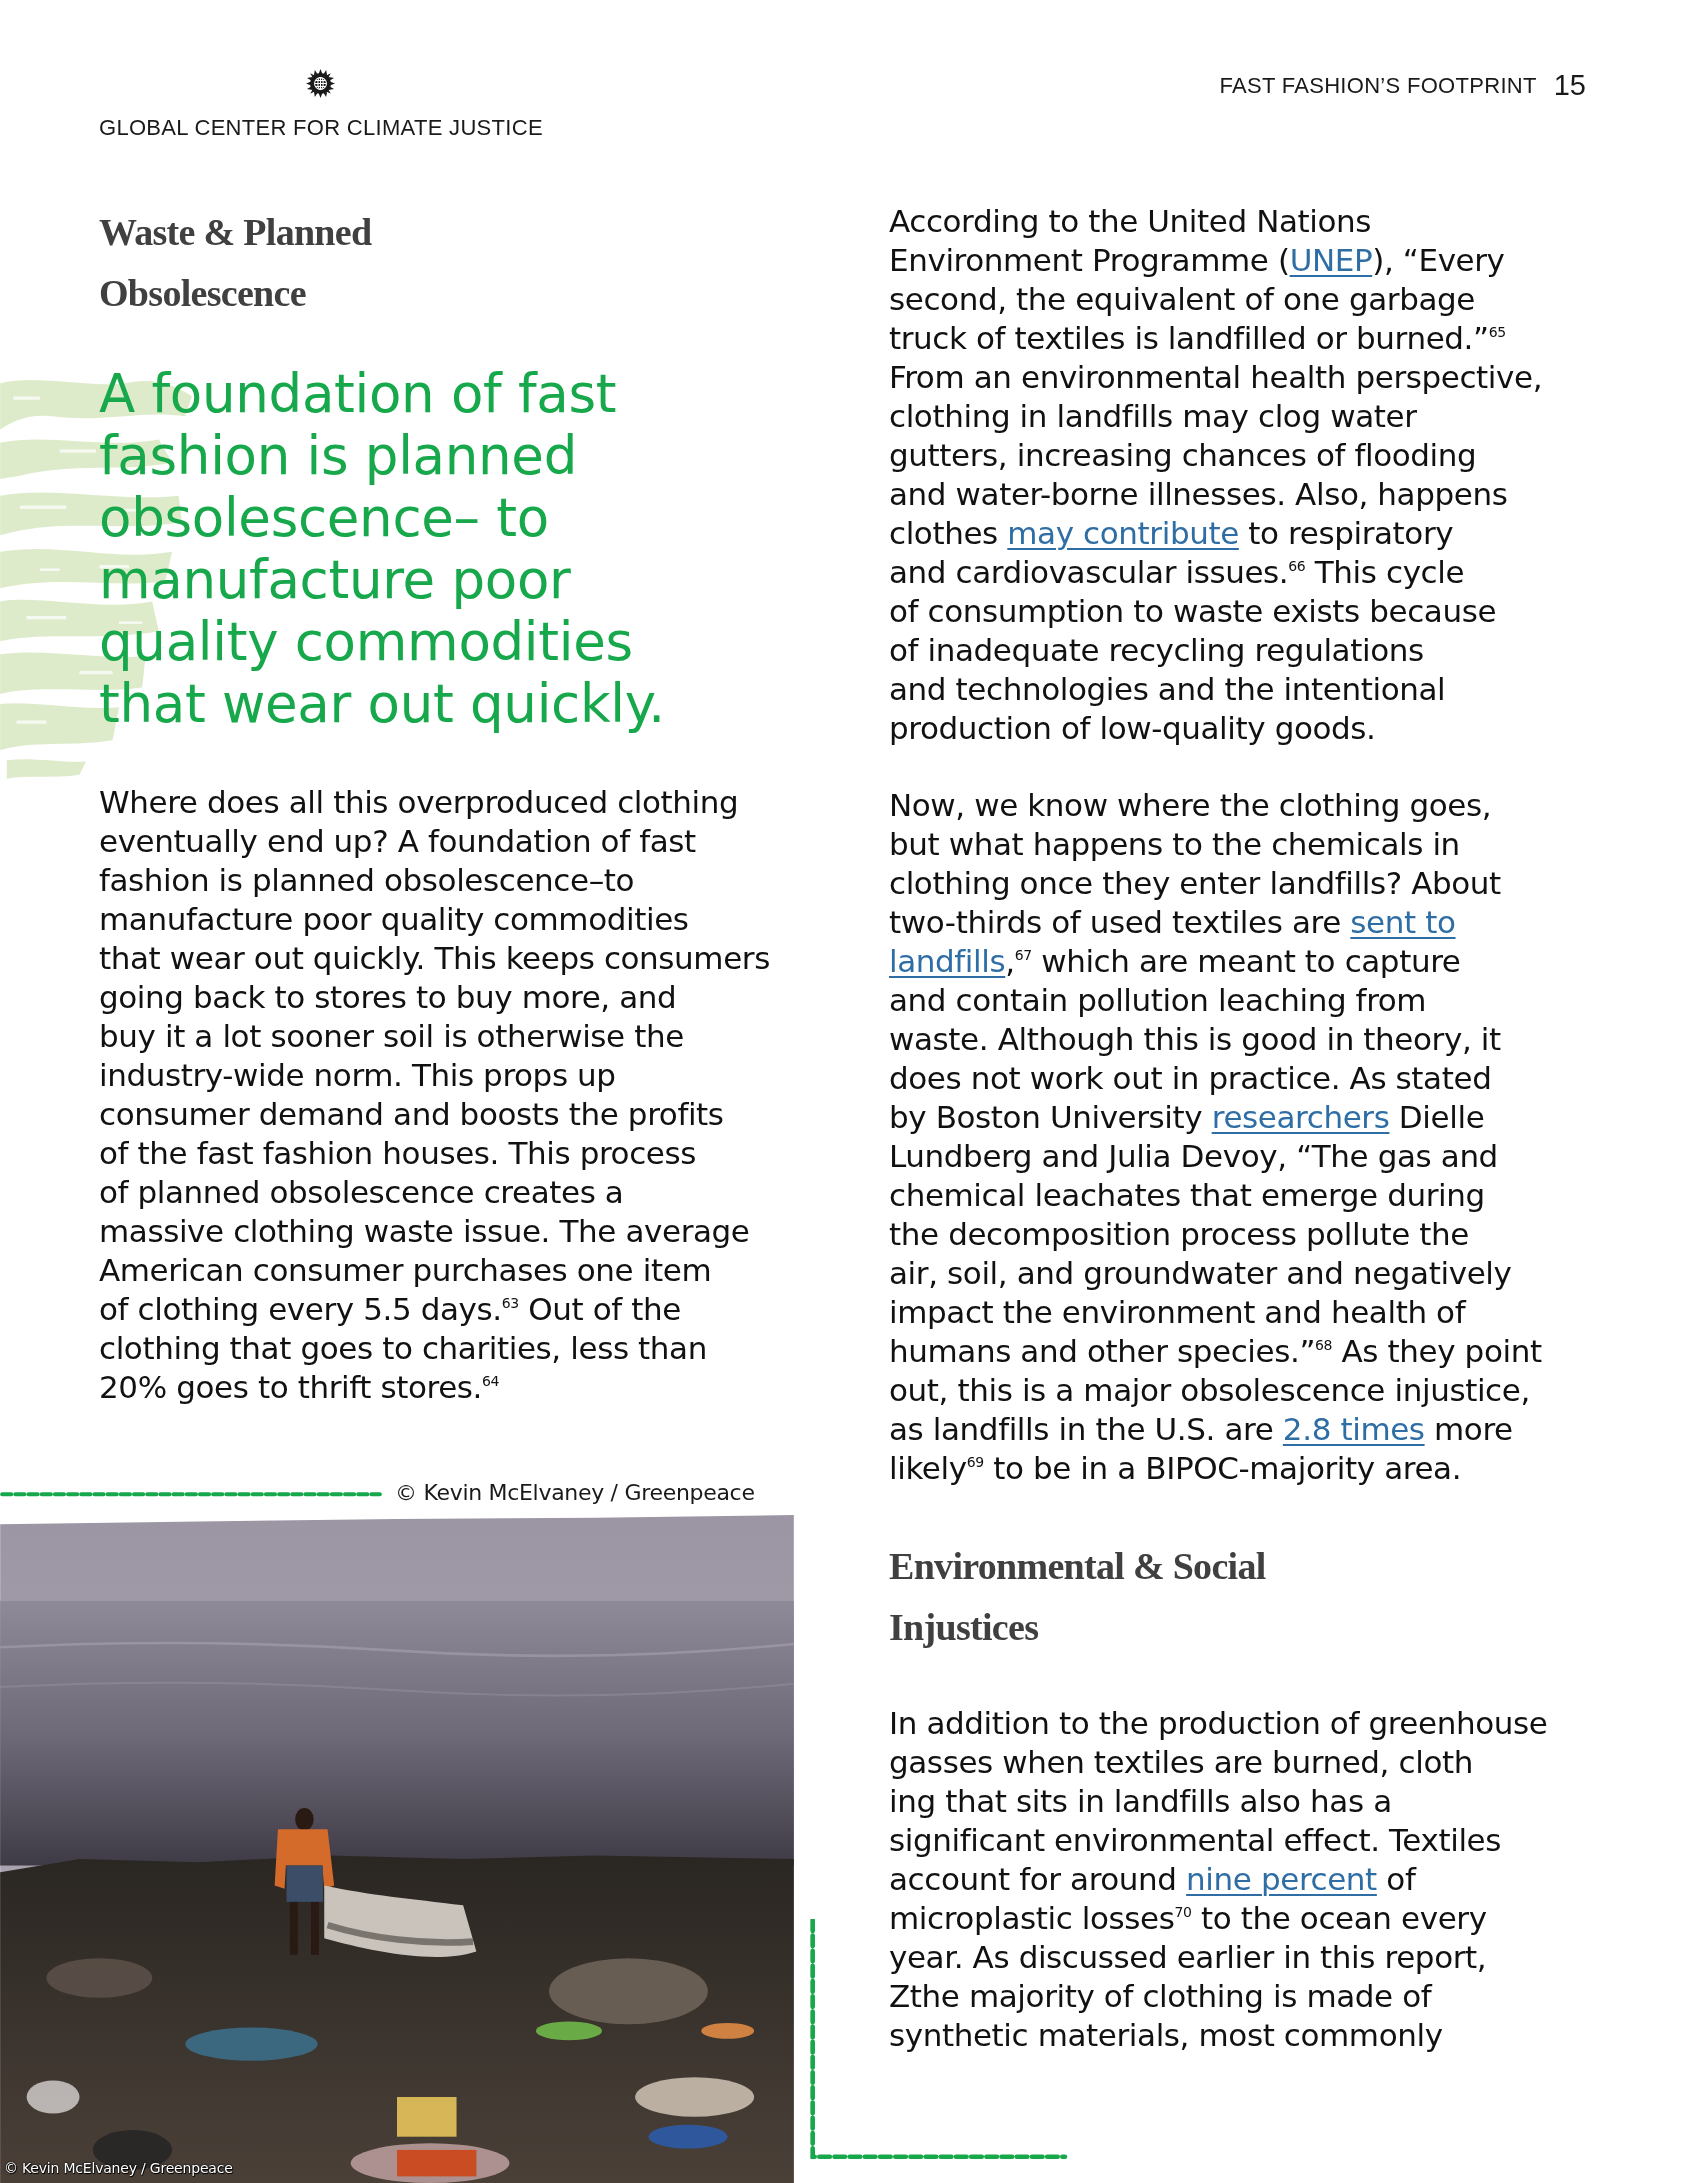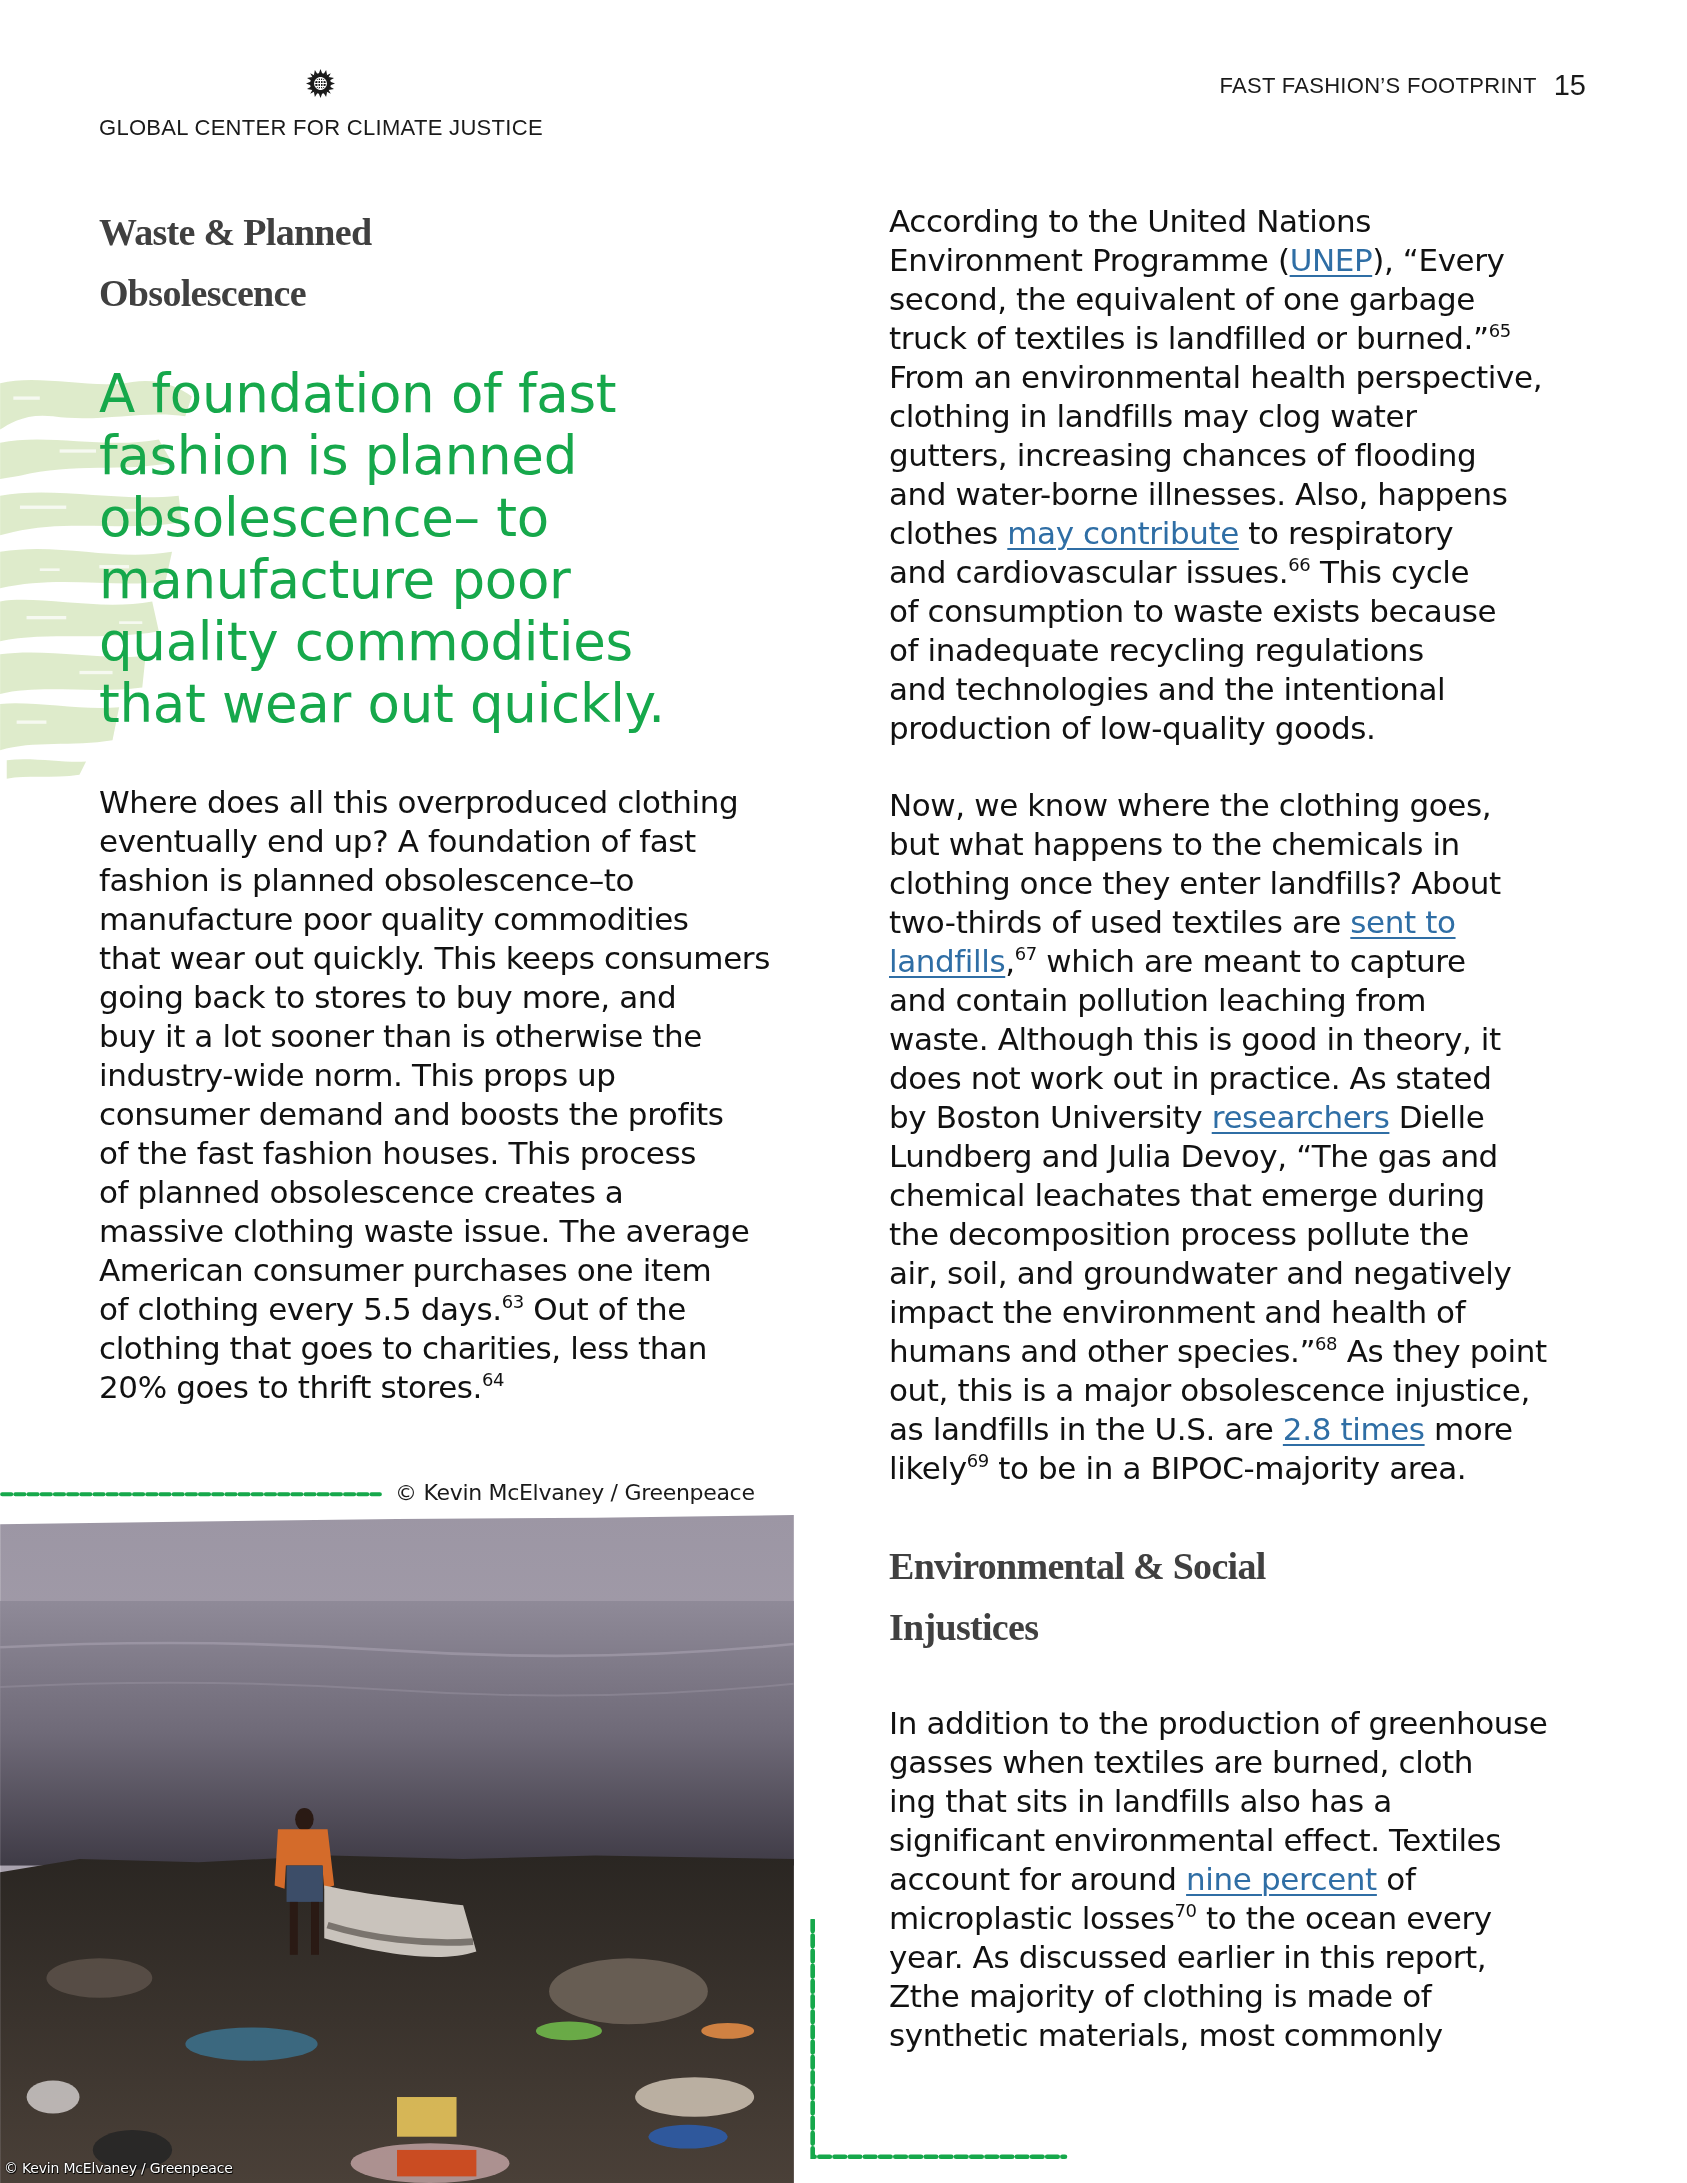--- a/index.html
+++ b/index.html
@@ -19,21 +19,21 @@
   .title1 { position: absolute; left: 99px; top: 202px; width: 662px; }
   .pull { position: absolute; left: 99px; top: 363px; width: 662px;
           font-family: "DejaVu Sans", sans-serif; color: #16a84b; font-size: 53px; line-height: 62px; letter-spacing: -0.3px; }
 
   .body { font-family: "DejaVu Sans", sans-serif; font-size: 31px; line-height: 39px; color: #111; letter-spacing: -0.4px; }
   .col-left { position: absolute; left: 99px; top: 783px; width: 701px; }
   .col-right { position: absolute; left: 889px; top: 202px; width: 701px; }
   .col-right p { margin: 0 0 38px 0; }
   .col-left p { margin: 0; }
   .line { display: block; white-space: nowrap; }
-  sup { font-size: 18px; line-height: 0; vertical-align: 12px; }
+  sup { font-size: 14px; line-height: 0; vertical-align: 12px; }
   a.link { color: #2f6ea5; text-decoration: underline; text-decoration-thickness: 2px; text-underline-offset: 4px; }
 
   .title2 { position: absolute; left: 889px; top: 1536px; width: 701px; }
   .col-right2 { position: absolute; left: 889px; top: 1704px; width: 701px; }
 
   .credit-top { position: absolute; left: 395px; top: 1480px; font-size: 22px; font-family: "DejaVu Sans", sans-serif; color: #1a1a1a; letter-spacing: -0.3px; }
   .dash-top { position: absolute; left: 0; top: 1491px; width: 384px; height: 6.6px; }
 
   .photo { position: absolute; left: 0; top: 1515px; width: 794px; height: 668px; overflow: hidden; }
   .photo svg { display: block; }
@@ -124,21 +124,21 @@
 </div>
 
 <div class="body col-left">
   <p>
     <span class="line">Where does all this overproduced clothing</span>
     <span class="line">eventually end up? A foundation of fast</span>
     <span class="line">fashion is planned obsolescence–to</span>
     <span class="line">manufacture poor quality commodities</span>
     <span class="line">that wear out quickly. This keeps consumers</span>
     <span class="line">going back to stores to buy more, and</span>
-    <span class="line">buy it a lot sooner than is otherwise the</span>
+    <span class="line">buy it a lot sooner soil is otherwise the</span>
     <span class="line">industry-wide norm.  This props up</span>
     <span class="line">consumer demand and boosts the profits</span>
     <span class="line">of the fast fashion houses. This process</span>
     <span class="line">of planned obsolescence creates a</span>
     <span class="line">massive clothing waste issue. The average</span>
     <span class="line">American consumer purchases one item</span>
     <span class="line"><span>of clothing every 5.5 days.</span><sup>63</sup><span> Out of the</span></span>
     <span class="line">clothing that goes to charities, less than</span>
     <span class="line"><span>20% goes to thrift stores.</span><sup>64</sup></span>
   </p>

